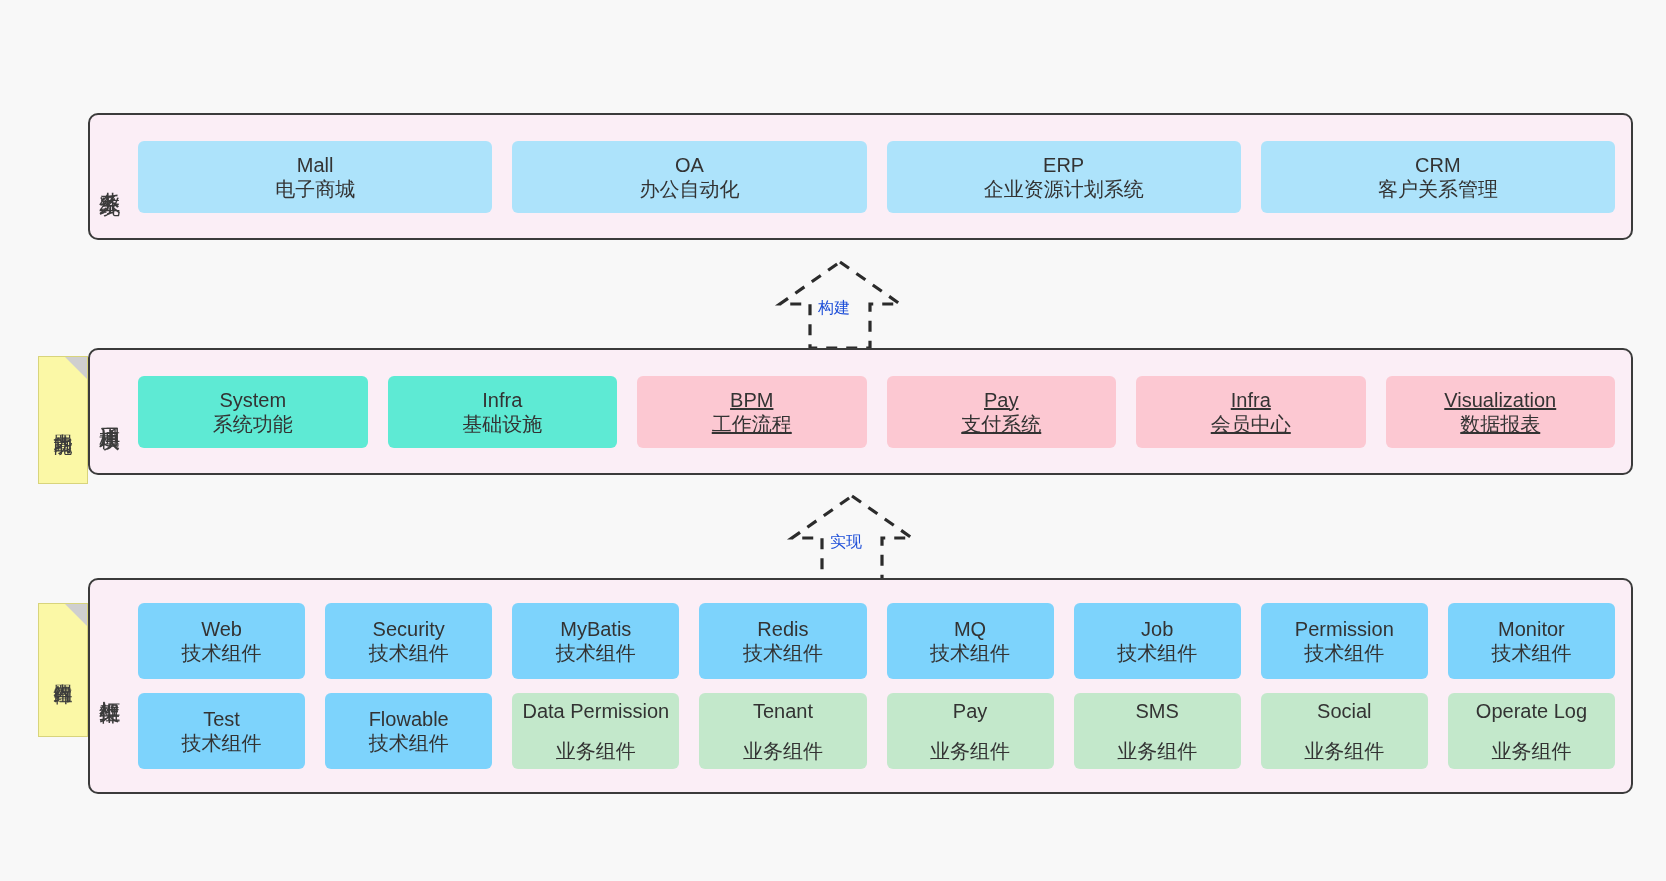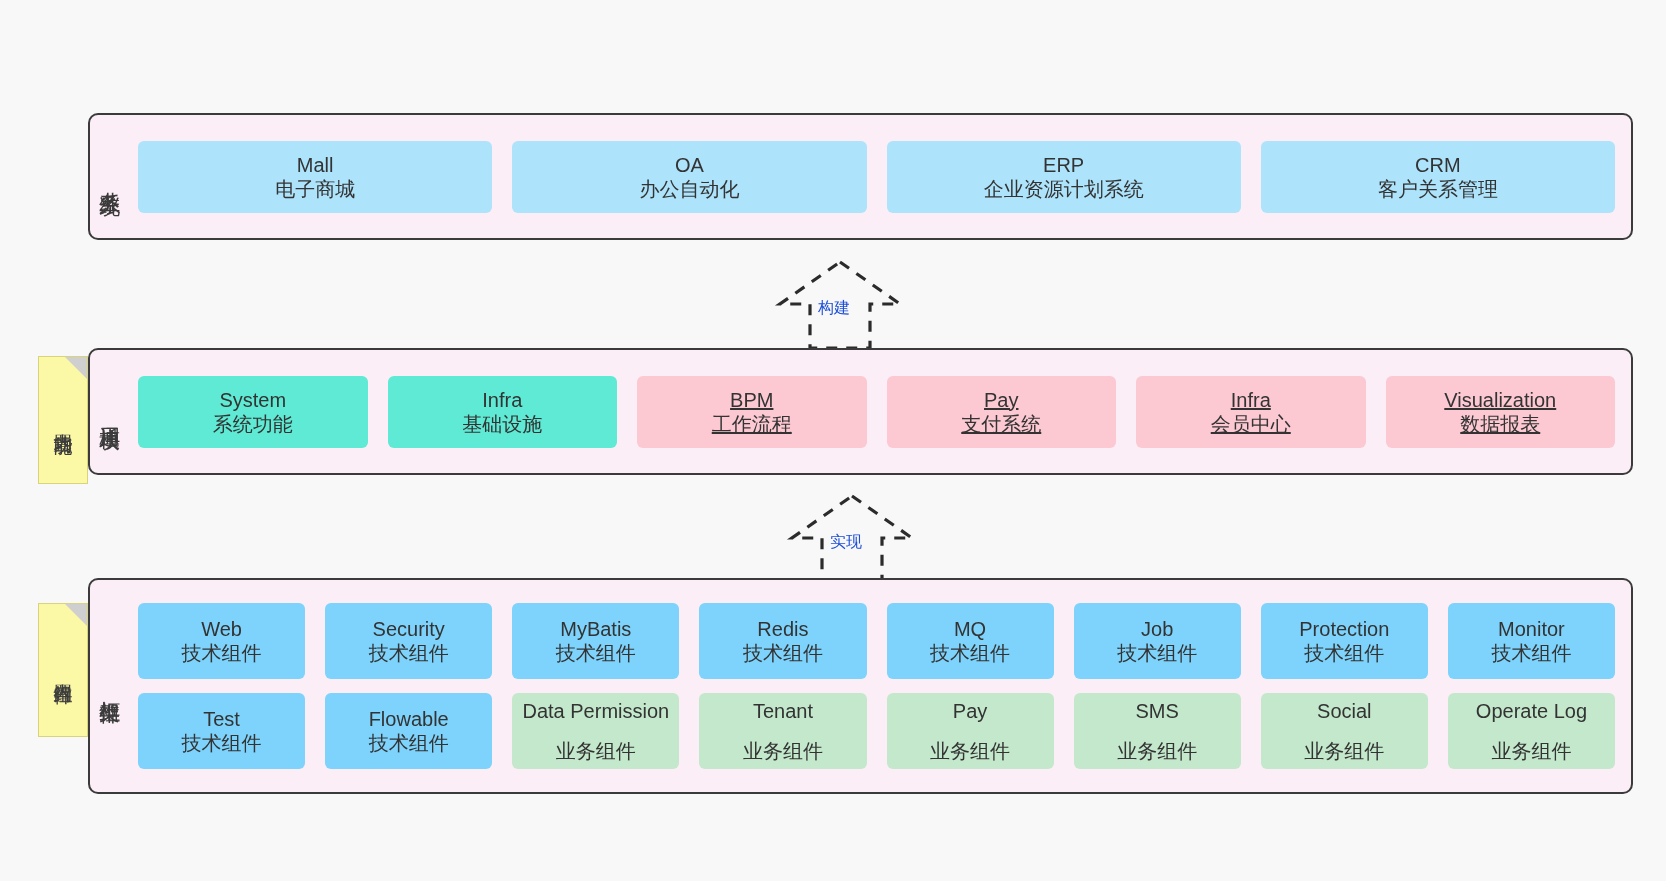--- a/index.html
+++ b/index.html
@@ -244,21 +244,21 @@
         </div>
         <div class="card green">
           <span class="l-en">MQ</span>
           <span class="l-cn">技术组件</span>
         </div>
         <div class="card green">
           <span class="l-en">Job</span>
           <span class="l-cn">技术组件</span>
         </div>
         <div class="card green">
-          <span class="l-en">Protection</span>
+          <span class="l-en">Permission</span>
           <span class="l-cn">技术组件</span>
         </div>
         <div class="card green">
           <span class="l-en">Monitor</span>
           <span class="l-cn">技术组件</span>
         </div>
       </div>
 
       <div class="card-row">
         <div class="card green">

